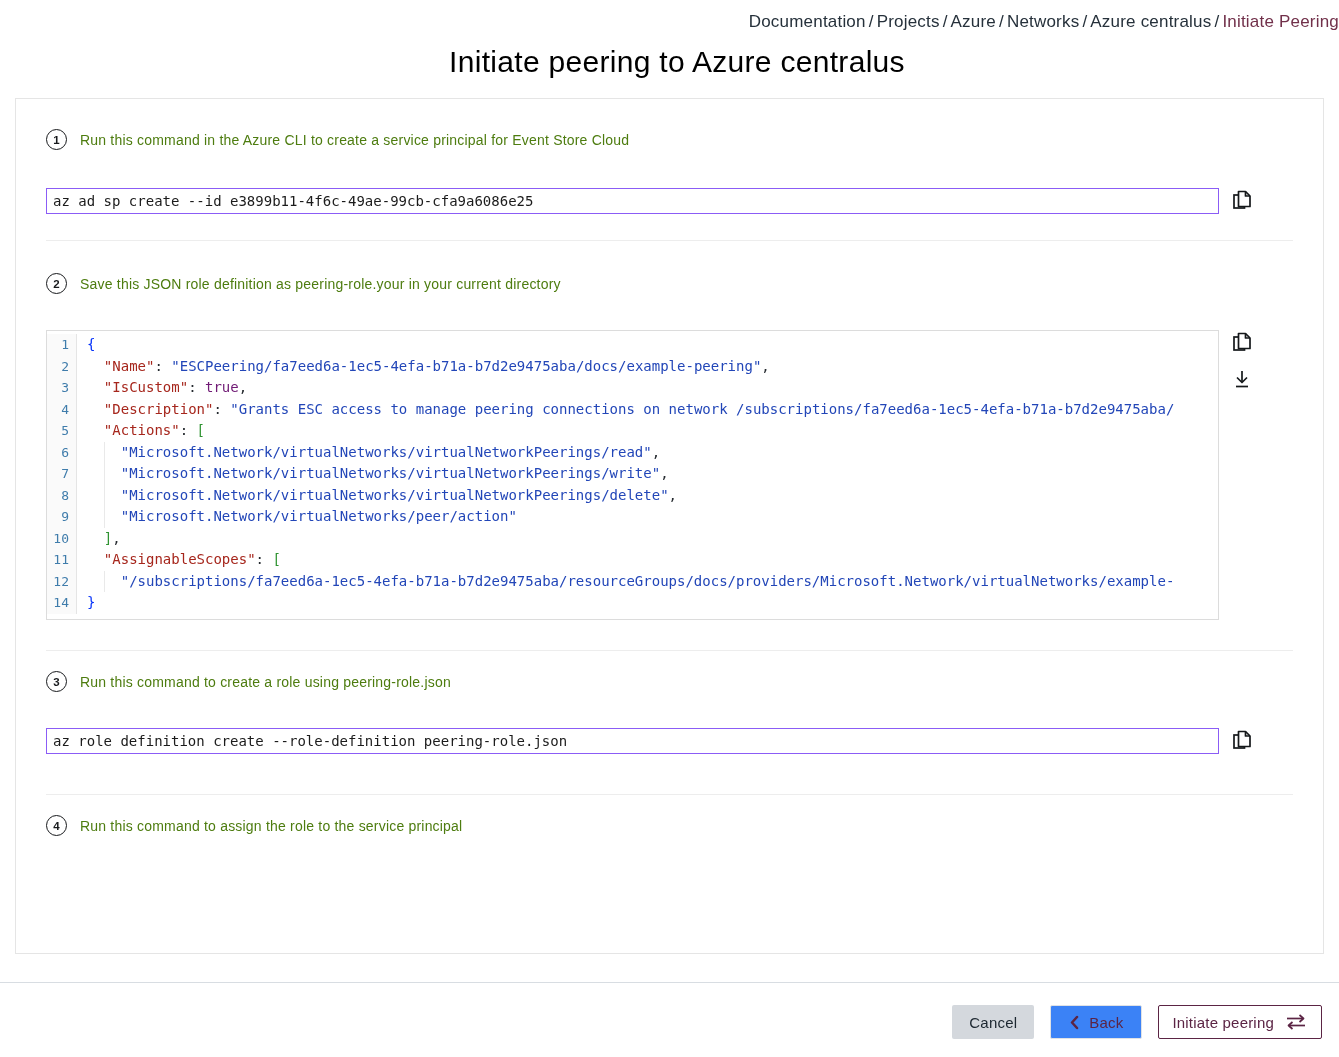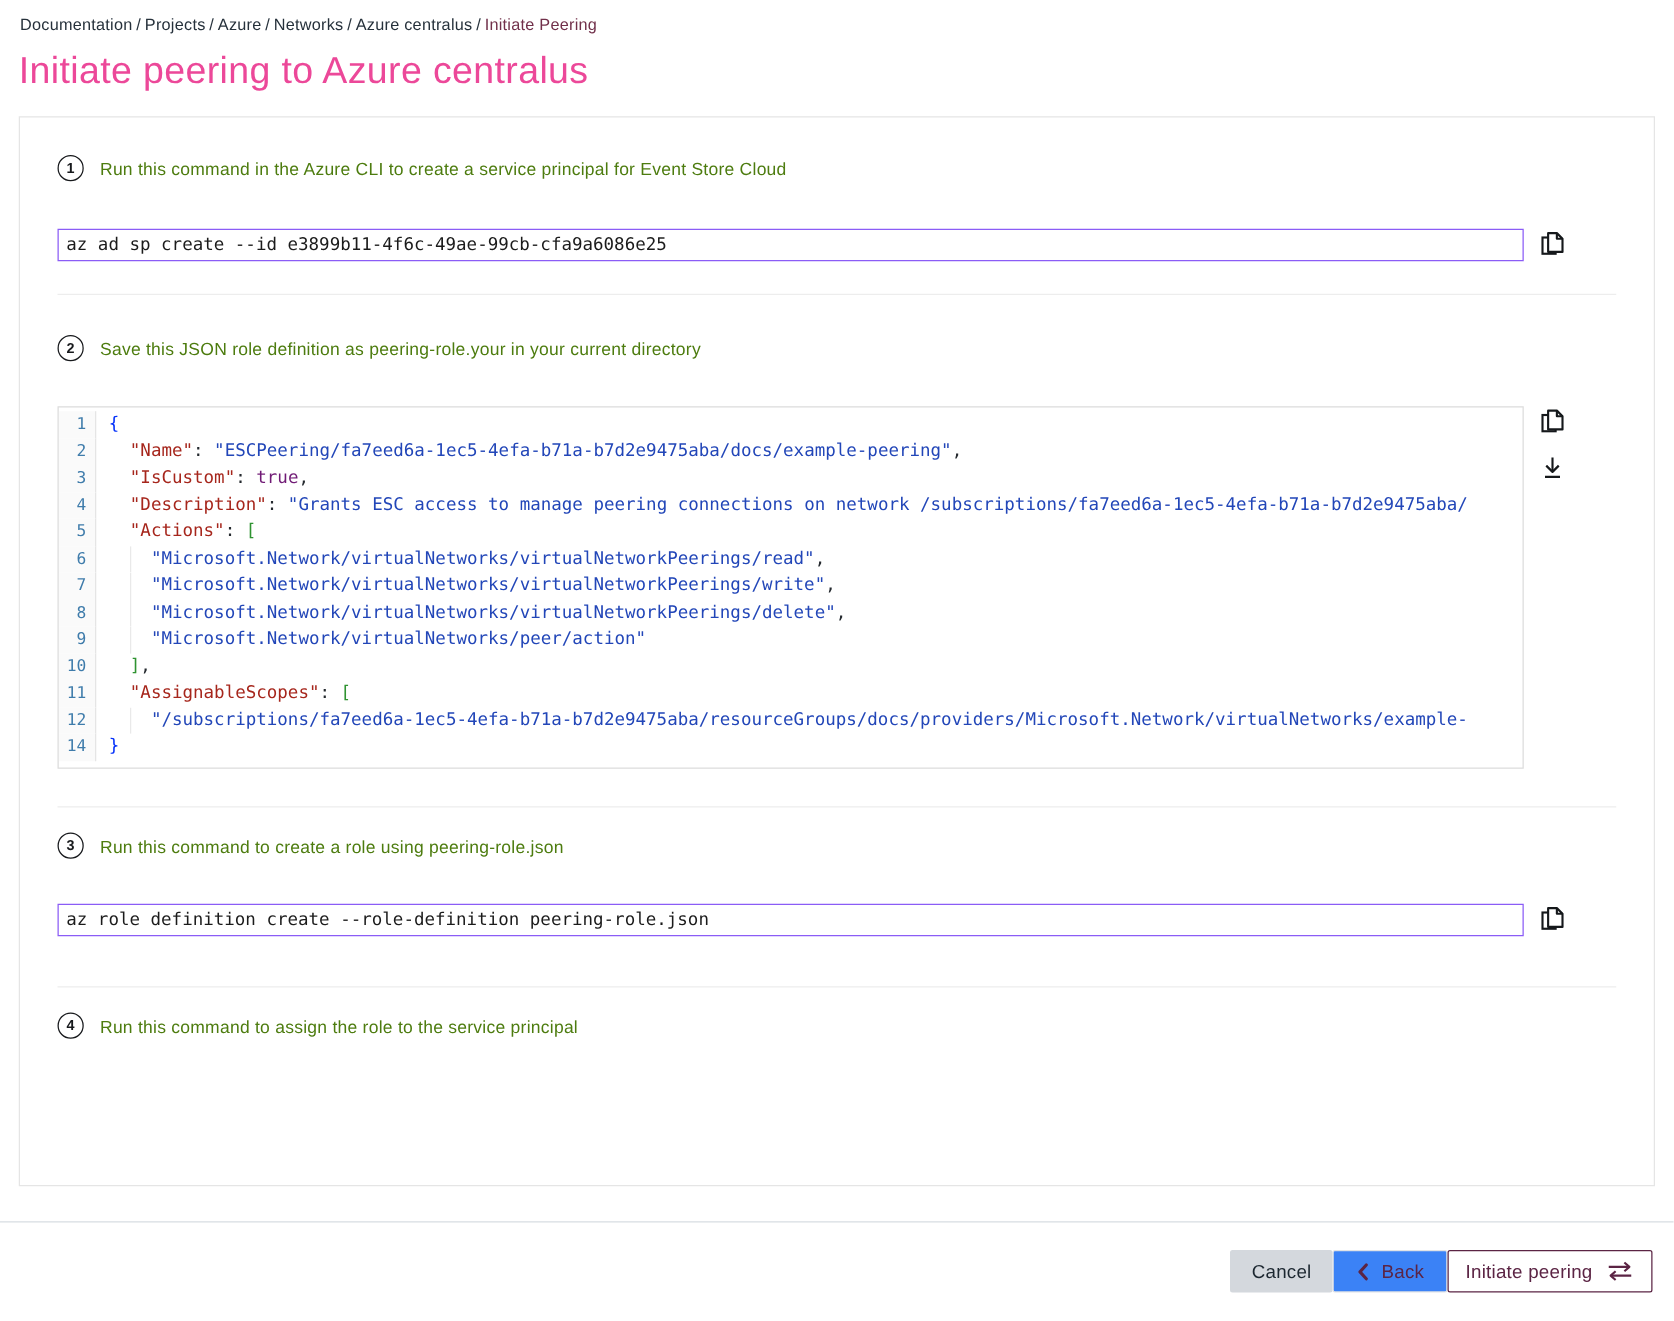--- a/index.html
+++ b/index.html
@@ -3,27 +3,27 @@
 <meta charset="utf-8">
 <style>
   * { box-sizing: border-box; }
   html,body { margin:0; padding:0; }
   body {
     width:1339px; height:1057px; background:#ffffff; overflow:hidden;
     font-family:"Liberation Sans", sans-serif; color:#191c1f; position:relative;
   }
 
   
-  .breadcrumb { padding:12px 0 0 16px; font-size:13px; letter-spacing:.2px; color:#26313b; }
+  .breadcrumb { padding:12px 0 0 16px; font-size:17px; letter-spacing:.2px; color:#26313b;text-align:right; }
   .crumb { color:#26313b; cursor:pointer; }
   .crumb-sep { color:#26313b; margin:0 3px; }
   .crumb-current { color:#71304a; }
 
   
-  .page-title { margin:13px 0 0 15px; font-size:30px; font-weight:500; letter-spacing:.3px; color:#ec4899; }
+  .page-title { margin:13px 0 0 15px; font-size:30px; font-weight:500; letter-spacing:.3px; color:#000000;text-align:center; }
 
   
   .card { margin:19px 15px 0 15px; height:856px; border:1px solid #e5e5e5; background:#fff; padding:0 30px; overflow:hidden; }
   section.step { border-bottom:1px solid #ededed; }
   section.step:last-child { border-bottom:none; }
   .s1 { padding:30px 0 26px; }
   .s2 { padding:32px 0 30px; }
   .s3 { padding:20px 0 40px; }
   .s4 { padding:20px 0 0; }
 
@@ -55,21 +55,21 @@
   .guide { position:absolute; left:calc(10px + 2ch); top:0; bottom:0; border-left:1px solid #e9e9e9; }
   .tok-plain { color:#24292e; }
   .tok-key { color:#a6261c; }
   .tok-str { color:#2246b8; }
   .tok-atom { color:#701a75; }
   .tok-brace { color:#0431fa; }
   .tok-bracket { color:#2f9331; }
 
   
   .footer-divider { margin-top:28px; border-top:1px solid #d8dde2; }
-  .footer { display:flex; justify-content:flex-end; align-items:center; gap:0; margin-top:22px; padding-right:17px; }
+  .footer { display:flex; justify-content:flex-end; align-items:center; gap:16px; margin-top:22px; padding-right:17px; }
   .btn { height:34px; display:inline-flex; align-items:center; justify-content:center; gap:10px;
          font-family:"Liberation Sans", sans-serif; font-size:15px; letter-spacing:.2px; cursor:pointer; border-radius:2px; }
   .btn-cancel { background:#d4d8dd; border:none; color:#1c2730; padding:0 17px; }
   .btn-back { background:#3b82f6; border:1px solid #e0e2e5; color:#5b2444; padding:0 18px; }
   .btn-primary-outline { background:#fff; border:1.5px solid #5b2444; color:#5b2444; padding:0 13px; }
   .btn .ic { line-height:0; display:inline-flex; }
 </style>
 </head>
 <body>
 

